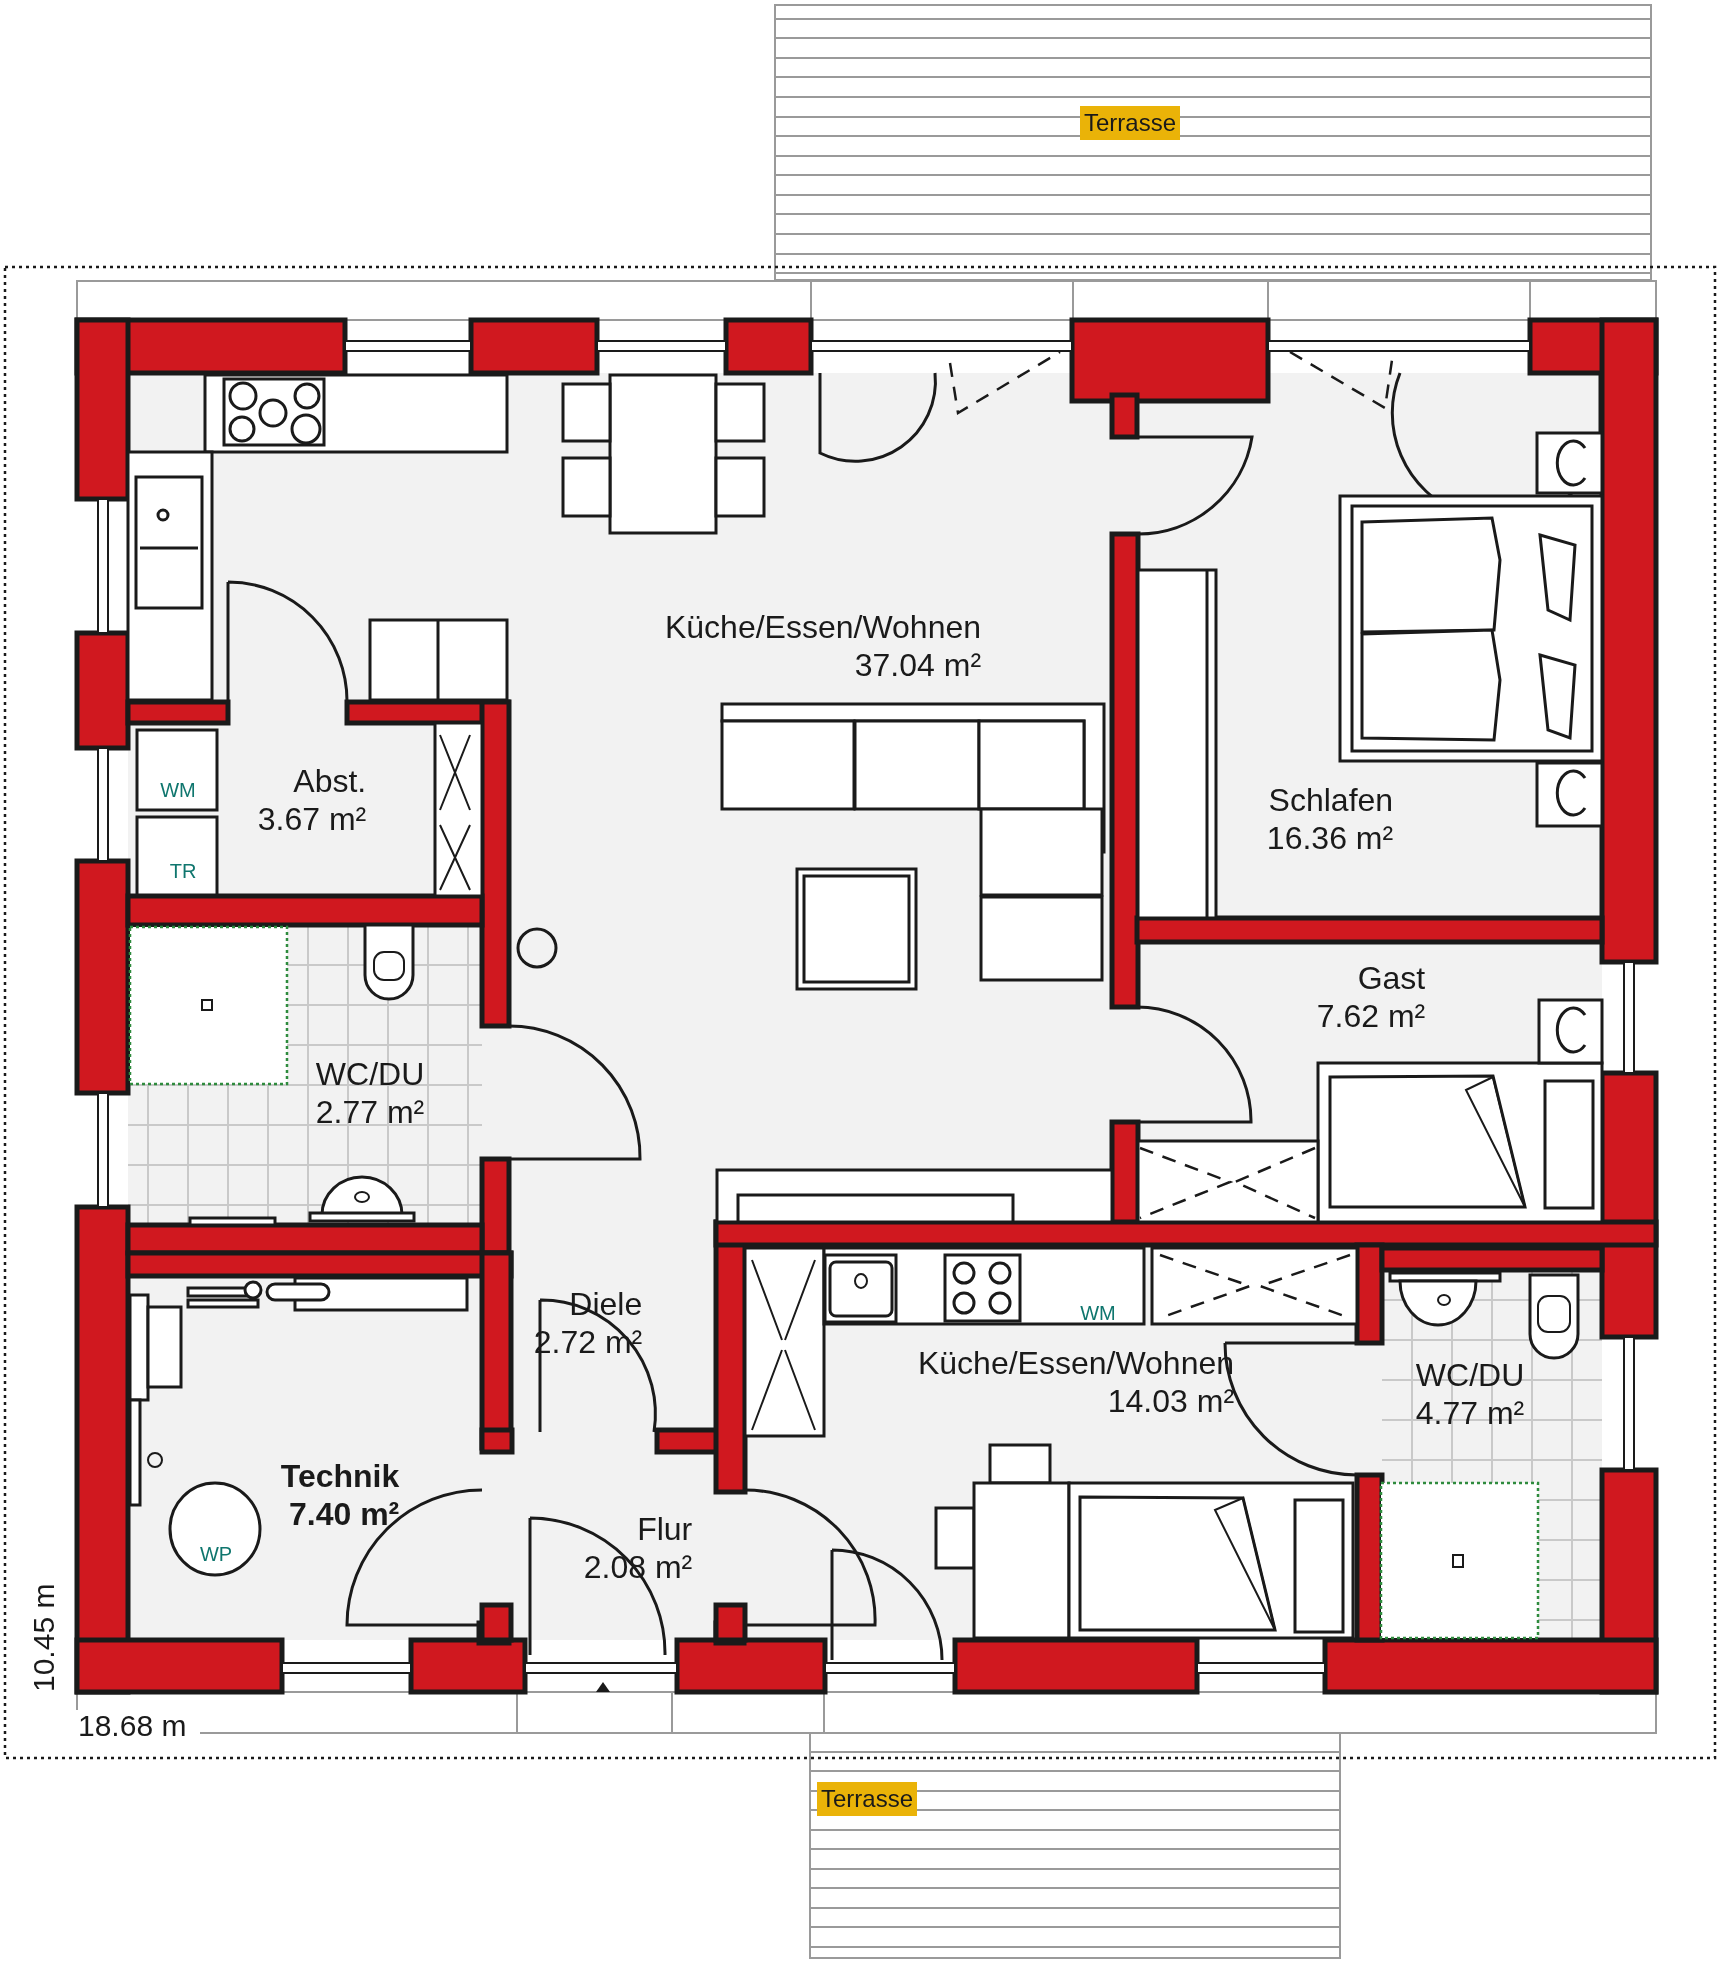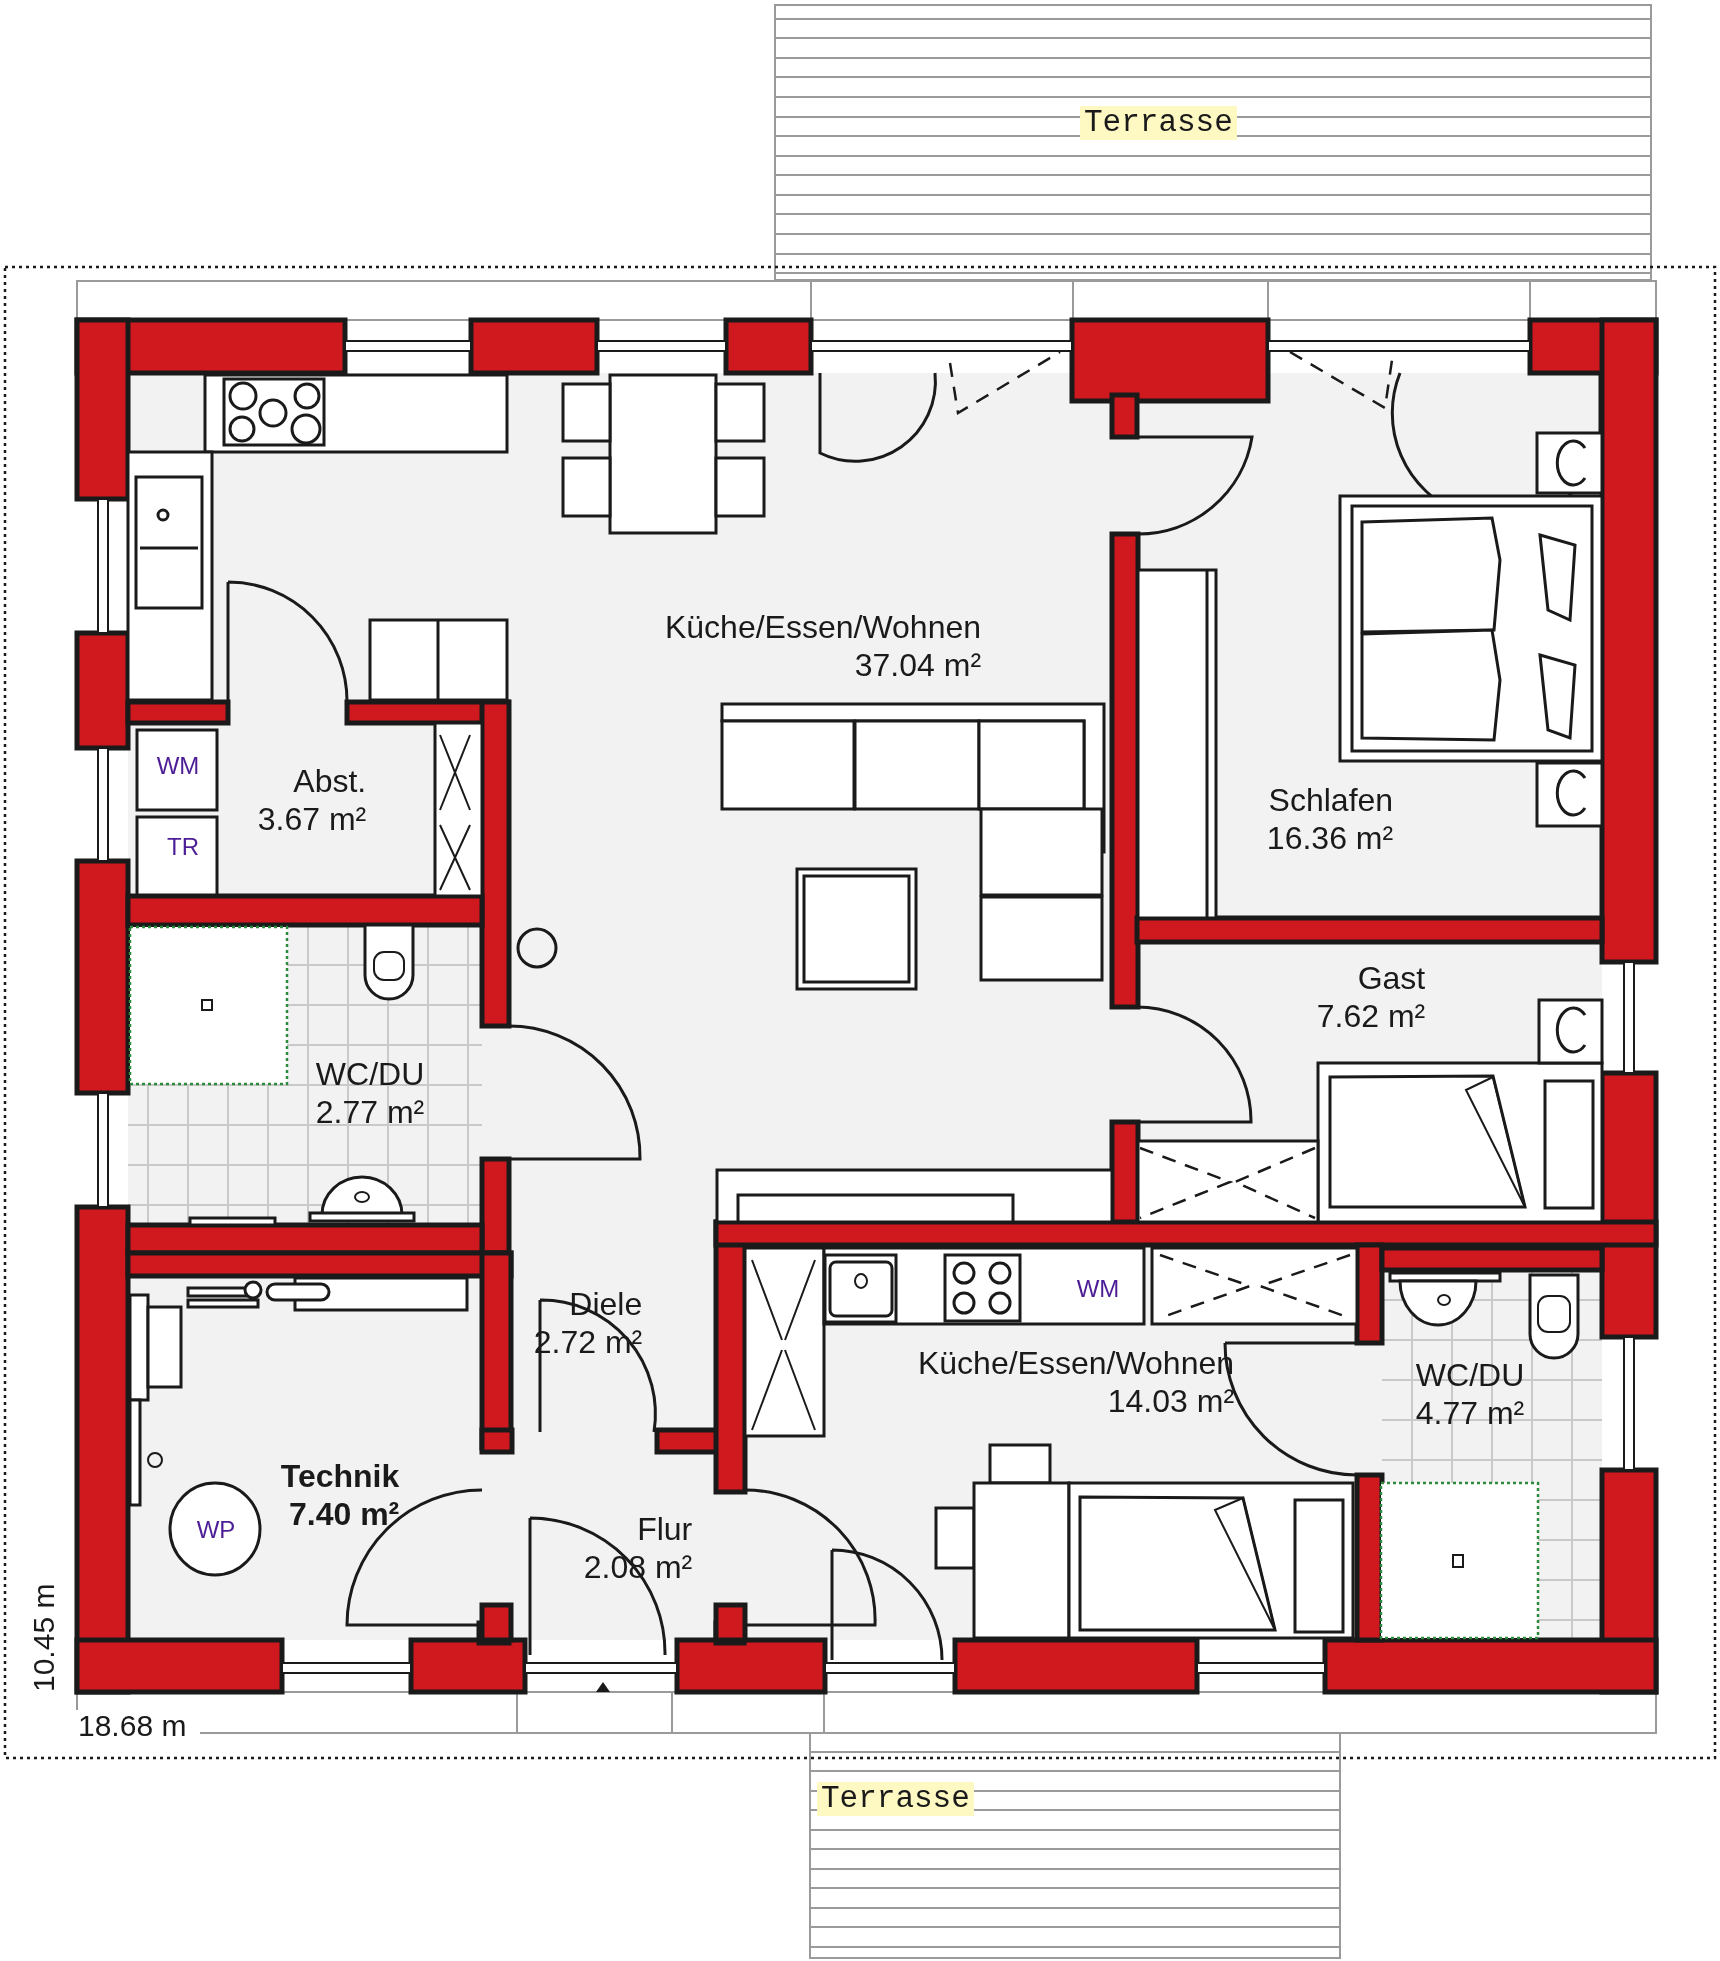--- a/index.html
+++ b/index.html
@@ -10,22 +10,22 @@
   .ln { fill: none; stroke: #1a1a1a; stroke-width: 3; }
   .thin { fill: none; stroke: #1a1a1a; stroke-width: 2; }
   .furn { fill: #ffffff; stroke: #1a1a1a; stroke-width: 3; }
   .dash { fill: none; stroke: #1a1a1a; stroke-width: 2.5; stroke-dasharray: 14 10; }
   .grey { fill: none; stroke: #9a9a9a; stroke-width: 2; }
   .tile { fill: none; stroke: #c9c9c9; stroke-width: 2; }
   .green { fill: #ffffff; stroke: #2e8b3d; stroke-width: 2.5; stroke-dasharray: 3 3; }
   .dotted { fill: none; stroke: #1a1a1a; stroke-width: 2.5; stroke-dasharray: 3 4; }
   .win { fill: #ffffff; stroke: #1a1a1a; stroke-width: 2; }
   .lbl { position: absolute; text-align: right; color: #1a1a1a; font-family: "Liberation Sans", sans-serif; font-size: 32px; line-height: 38px; white-space: nowrap; transform: translateX(-50%); }
-  .small { position: absolute; color: #4c1d95; font-family: "Liberation Sans", sans-serif; font-size: 24px; transform: translate(-50%, -50%); }
-  .terr { position: absolute; font-family: Liberation Mono, monospace; font-size: 31px; color: #1a1a1a; background: #fef9c3; padding: 0 4px; line-height: 34px; }
+  .small { position: absolute; color: #0f766e; font-family: "Liberation Sans", sans-serif; font-size: 20px; transform: translate(-50%, -50%); margin-top: 24px; }
+  .terr { position: absolute; font-family: Liberation Sans, sans-serif; font-size: 24px; color: #1a1a1a; background: #eab308; padding: 0 4px; line-height: 34px; }
   .dim { position: absolute; font-family: "Liberation Sans", sans-serif; font-size: 30px; color: #1a1a1a; line-height: 32px; }
   .dim-v { transform-origin: left top; transform: rotate(-90deg); }
 </style>
 </head>
 <body>
 
 <svg id="plan" width="1720" height="1961" viewBox="0 0 1720 1961" xmlns="http://www.w3.org/2000/svg">
 
   <g>
     <rect x="775" y="5" width="876" height="275" fill="#ffffff" stroke="#9a9a9a" stroke-width="2"></rect>

